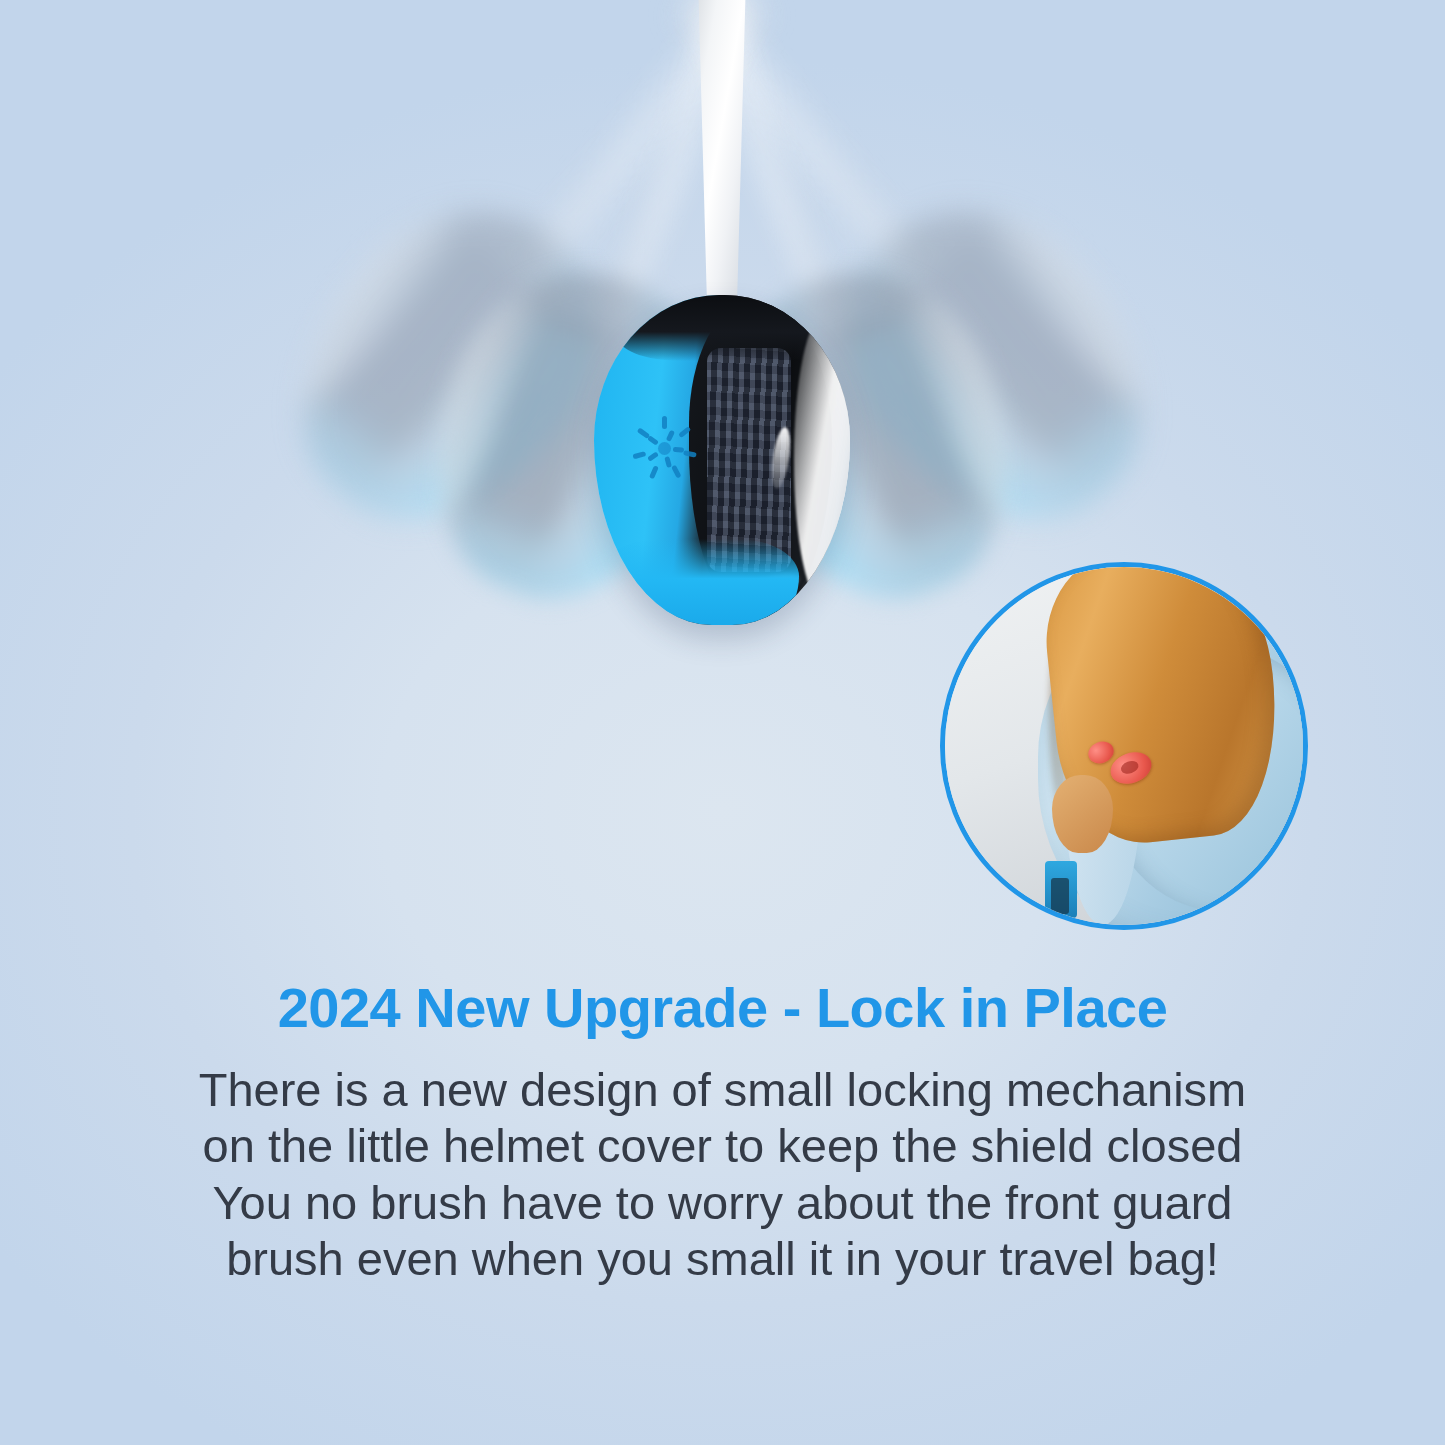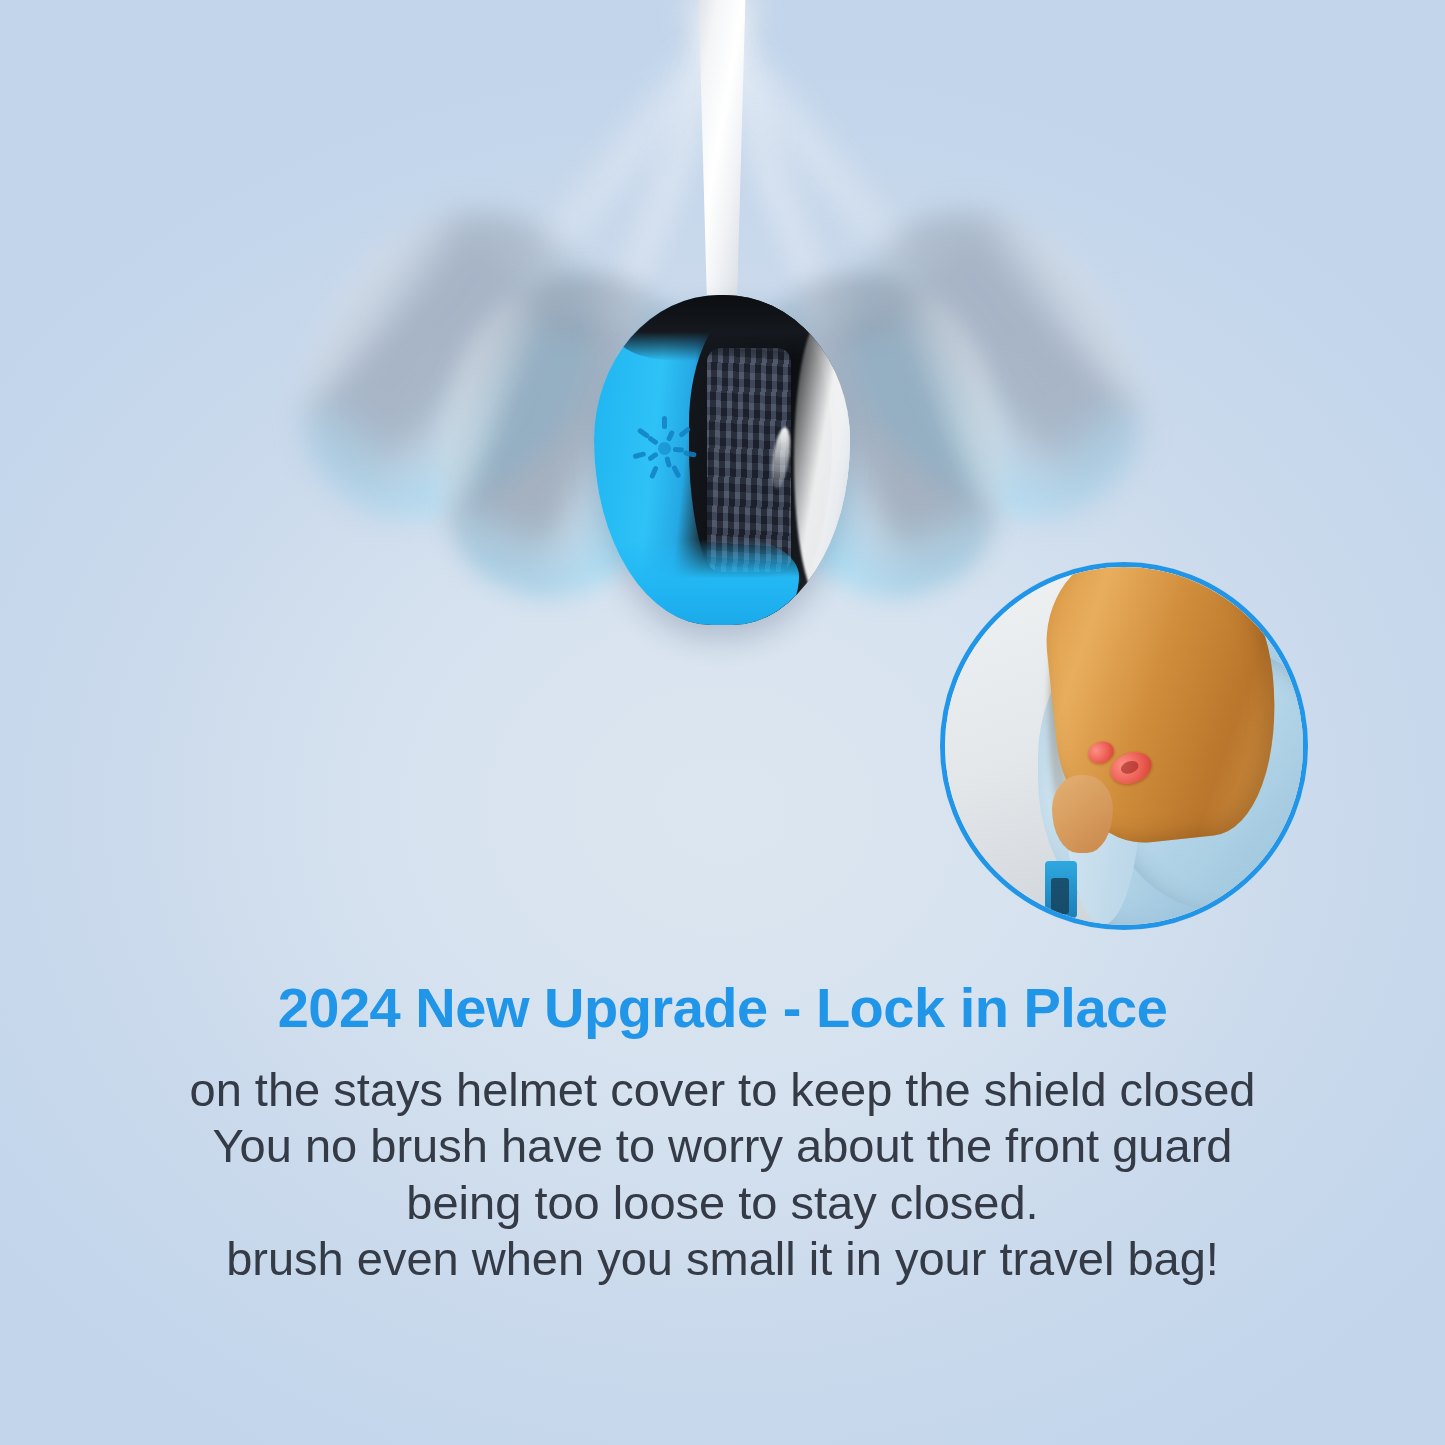--- a/index.html
+++ b/index.html
@@ -342,20 +342,20 @@
       <div class="nub nub-a"></div>
       <div class="nub nub-b"></div>
       <div class="slot"></div>
       <div class="slot-dark"></div>
     </div>
   </div>
 
   <div id="copy">
     <h1 id="headline" style="color: rgb(33, 150, 232);">2024 New Upgrade - Lock in Place</h1>
     <div id="body-copy" style="color: rgb(52, 59, 71);">
-      <span class="ln">on the stays helmet cover to keep the shield closed</span>
+      <span class="ln">There is a new design of small locking mechanism</span>
+      <span class="ln">on the little helmet cover to keep the shield closed</span>
       <span class="ln">You no brush have to worry about the front guard</span>
-      <span class="ln">being too loose to stay closed.</span>
       <span class="ln">brush even when you small it in your travel bag!</span>
     </div>
   </div>
 
 </div>
 
 </body></html>

